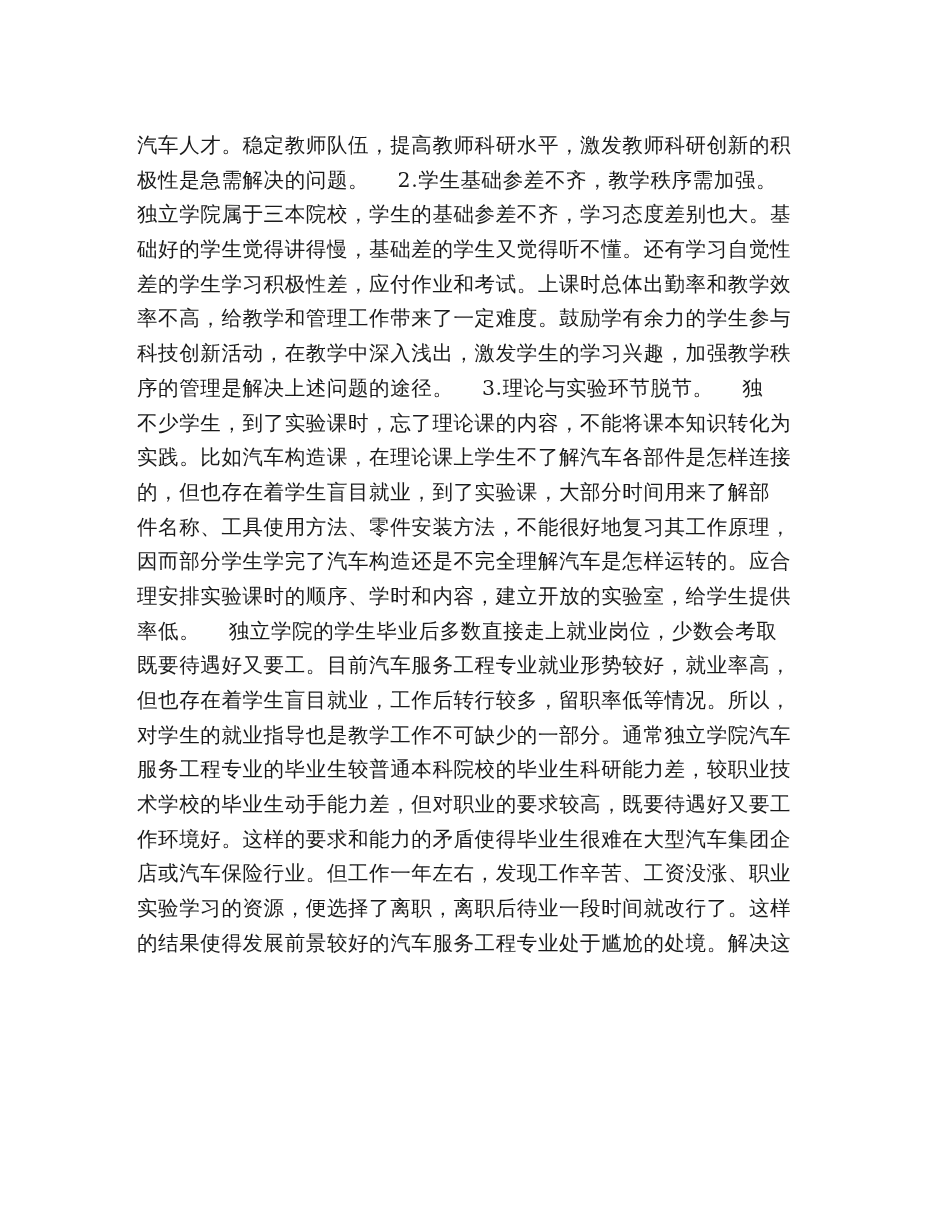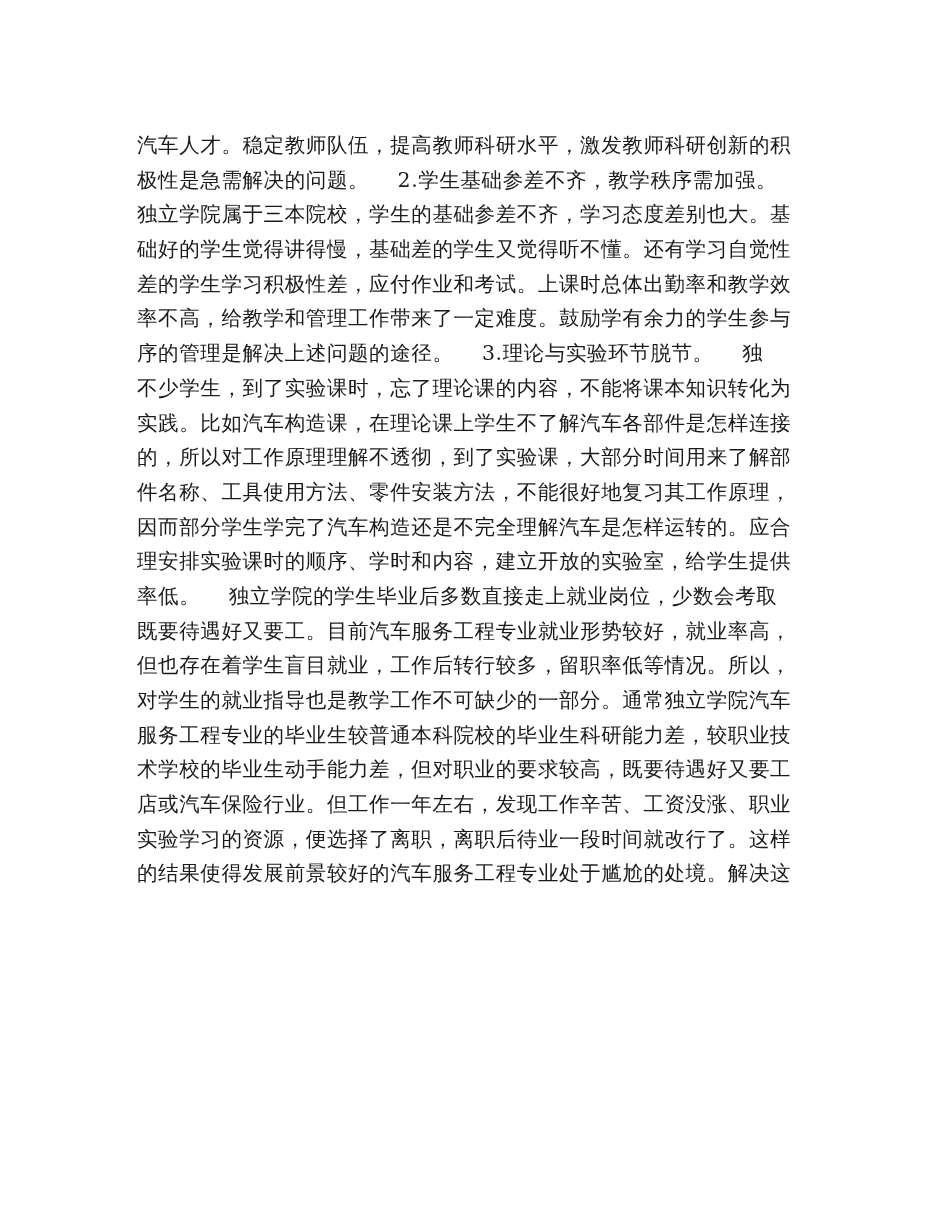--- a/index.html
+++ b/index.html
@@ -44,30 +44,32 @@
 <body>
 
 <div class="page">
   <div class="body-text">
     <span class="line">汽车人才。稳定教师队伍，提高教师科研水平，激发教师科研创新的积</span>
     <span class="line">极性是急需解决的问题。    2.学生基础参差不齐，教学秩序需加强。</span>
     <span class="line">独立学院属于三本院校，学生的基础参差不齐，学习态度差别也大。基</span>
     <span class="line">础好的学生觉得讲得慢，基础差的学生又觉得听不懂。还有学习自觉性</span>
     <span class="line">差的学生学习积极性差，应付作业和考试。上课时总体出勤率和教学效</span>
     <span class="line">率不高，给教学和管理工作带来了一定难度。鼓励学有余力的学生参与</span>
+    <span class="line">科技创新活动，在教学中深入浅出，激发学生的学习兴趣，加强教学秩</span>
     <span class="line">序的管理是解决上述问题的途径。    3.理论与实验环节脱节。    独</span>
     <span class="line">不少学生，到了实验课时，忘了理论课的内容，不能将课本知识转化为</span>
     <span class="line">实践。比如汽车构造课，在理论课上学生不了解汽车各部件是怎样连接</span>
-    <span class="line">的，所以对工作原理理解不透彻，到了实验课，大部分时间用来了解部</span>
+    <span class="line">的，但也存在着学生盲目就业，到了实验课，大部分时间用来了解部</span>
     <span class="line">件名称、工具使用方法、零件安装方法，不能很好地复习其工作原理，</span>
     <span class="line">因而部分学生学完了汽车构造还是不完全理解汽车是怎样运转的。应合</span>
     <span class="line">理安排实验课时的顺序、学时和内容，建立开放的实验室，给学生提供</span>
     <span class="line">率低。    独立学院的学生毕业后多数直接走上就业岗位，少数会考取</span>
     <span class="line">既要待遇好又要工。目前汽车服务工程专业就业形势较好，就业率高，</span>
     <span class="line">但也存在着学生盲目就业，工作后转行较多，留职率低等情况。所以，</span>
     <span class="line">对学生的就业指导也是教学工作不可缺少的一部分。通常独立学院汽车</span>
     <span class="line">服务工程专业的毕业生较普通本科院校的毕业生科研能力差，较职业技</span>
     <span class="line">术学校的毕业生动手能力差，但对职业的要求较高，既要待遇好又要工</span>
+    <span class="line">作环境好。这样的要求和能力的矛盾使得毕业生很难在大型汽车集团企</span>
     <span class="line">店或汽车保险行业。但工作一年左右，发现工作辛苦、工资没涨、职业</span>
     <span class="line">实验学习的资源，便选择了离职，离职后待业一段时间就改行了。这样</span>
     <span class="line">的结果使得发展前景较好的汽车服务工程专业处于尴尬的处境。解决这</span>
   </div>
 </div>
 
 </body></html>

